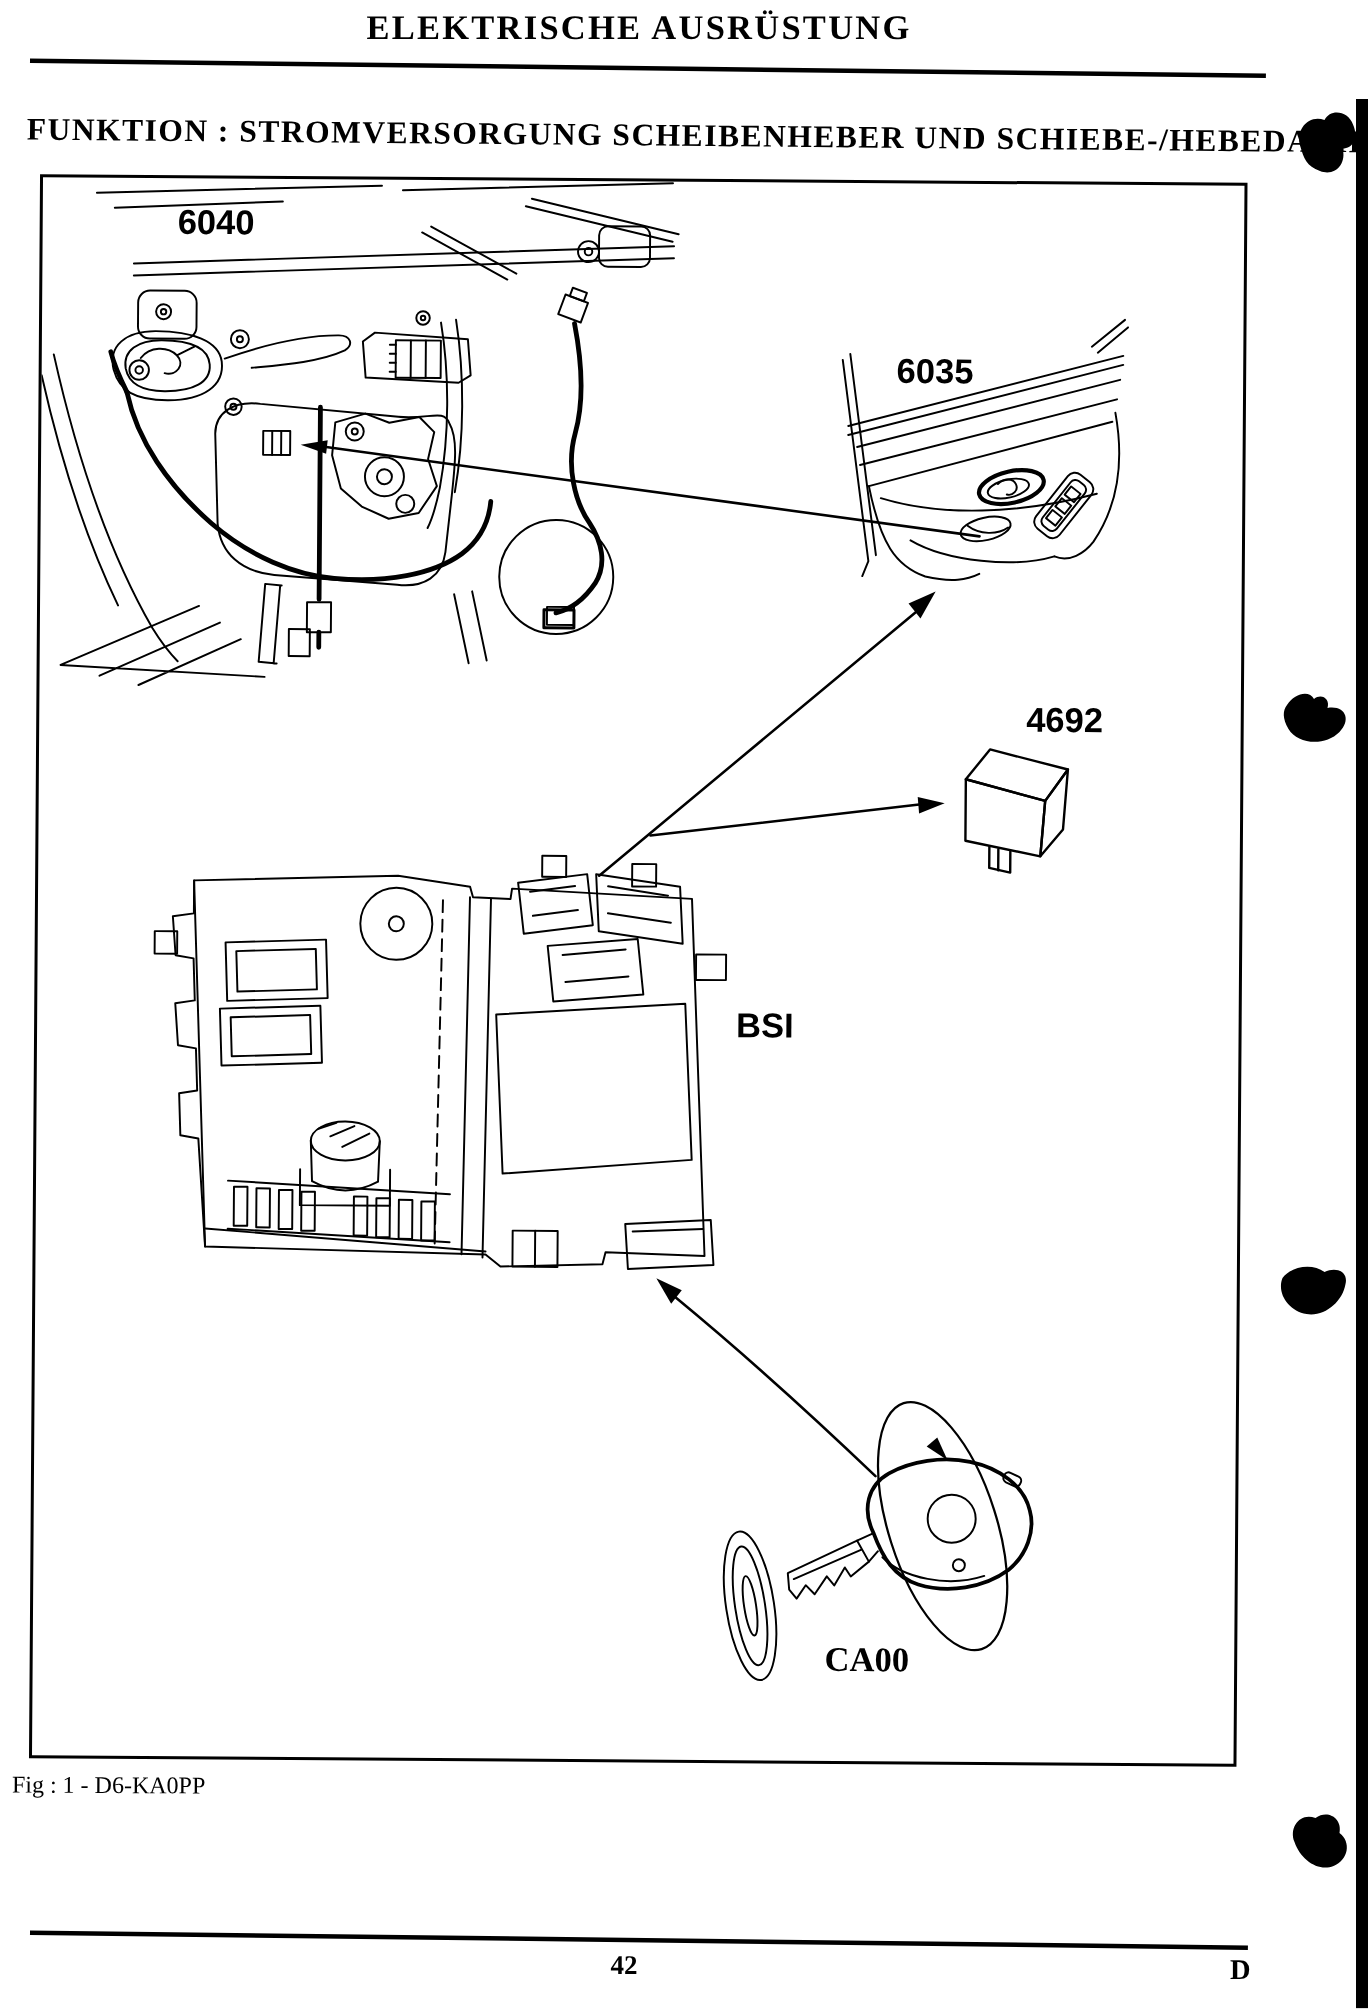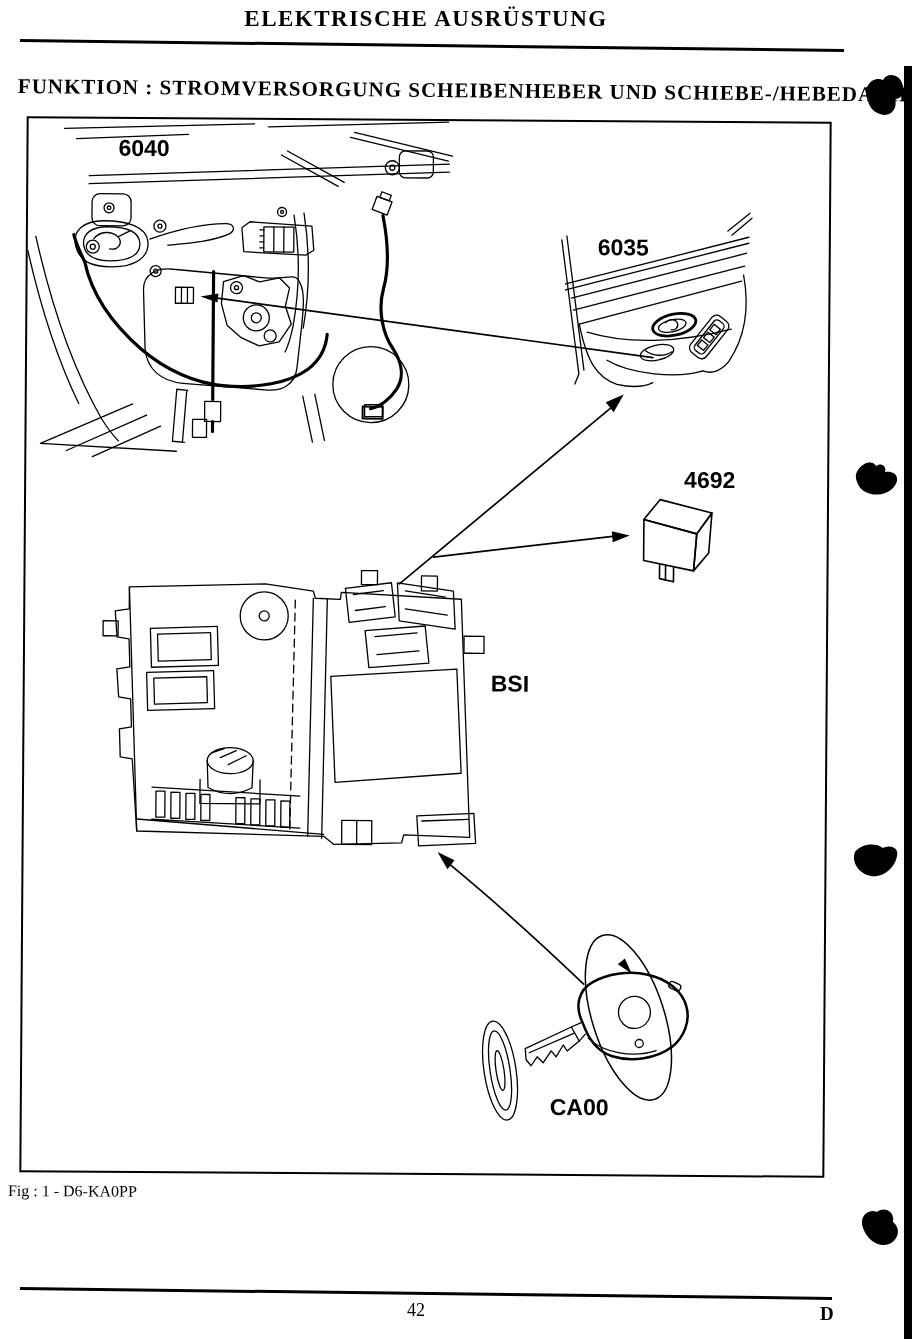--- a/index.html
+++ b/index.html
@@ -11,21 +11,21 @@
   .rule{background:#000;height:2.5px;transform-origin:left center;}
   .title-rule{left:20px;top:39px;width:824px;transform:rotate(0.7deg);}
   .heading{left:18px;top:74px;font-size:21px;font-weight:bold;letter-spacing:1px;
            white-space:nowrap;transform:rotate(0.55deg);transform-origin:left top;}
   .figure-box{left:23px;top:119px;width:801px;height:1052px;border:2px solid #000;
               transform:rotate(0.4deg);transform-origin:center;}
   .fig-label{position:absolute;font-family:"Liberation Sans",sans-serif;font-weight:bold;
              font-size:23px;white-space:nowrap;}
   .caption{left:8px;top:1182px;font-size:16px;transform:rotate(0.3deg);transform-origin:left top;text-align:center;}
   .bottom-rule{left:20px;top:1287px;width:812px;transform:rotate(0.7deg);}
-  .page-num{left:376px;top:1300px;width:80px;text-align:center;font-size:18px;font-weight:normal;}
+  .page-num{left:376px;top:1300px;width:80px;text-align:center;font-size:18px;font-weight:bold;}
   .sect-letter{left:820px;top:1303px;font-size:19px;font-weight:bold;}
   .edge-bar{left:904px;top:66px;width:8px;height:1273px;background:#000;}
   svg{display:block;}
 </style>
 </head>
 <body>
 
 <div class="page">
 
   <div class="abs title">ELEKTRISCHE AUSRÜSTUNG</div>
@@ -227,21 +227,21 @@
         <path fill="#000" stroke="none" d="M 604,413 L 587,420 L 586,409 Z"></path>
         <path d="M 561,862 Q 490,795 426,743"></path>
         <path fill="#000" stroke="none" d="M 414,731 L 431,739 L 424,748 Z"></path>
       </g>
     </svg>
 
     <div class="fig-label" style="left:90px;top:16px;">6040</div>
     <div class="fig-label" style="left:570px;top:112px;">6035</div>
     <div class="fig-label" style="left:658px;top:344px;">4692</div>
     <div class="fig-label" style="left:466px;top:502px;margin-top:47px;">BSI</div>
-    <div class="fig-label" style="left:528px;top:972px;">CA00</div>
+    <div class="fig-label" style="left:528px;top:972px;font-family:Liberation Serif, serif;">CA00</div>
   </div>
 
   <div class="abs caption">Fig : 1 - D6-KA0PP</div>
 
   <div class="abs rule bottom-rule"></div>
   <div class="abs page-num">42</div>
   <div class="abs sect-letter">D</div>
 
   <div class="abs edge-bar"></div>
 

